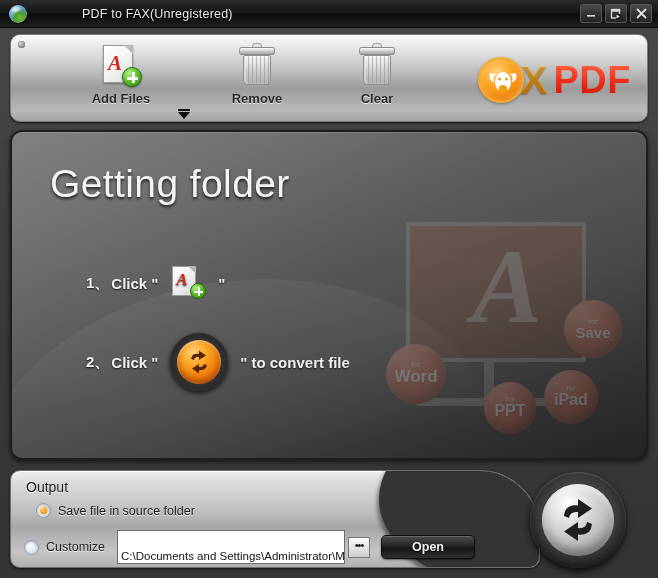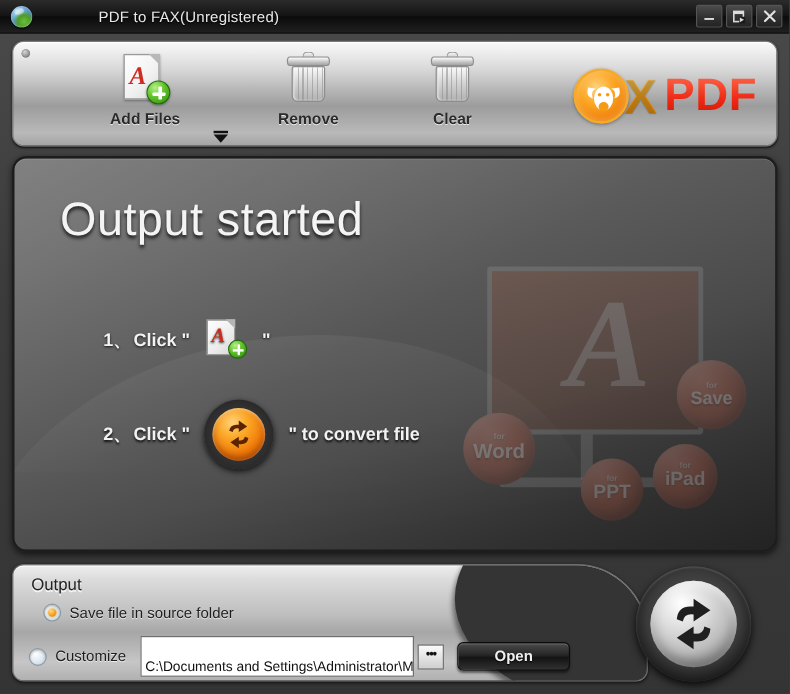--- a/index.html
+++ b/index.html
@@ -487,21 +487,21 @@
         <span class="tiny">for</span>
         <span>iPad</span>
       </div>
       <div class="bubble b-html">
         <span class="tiny">for</span>
         <span>Save</span>
       </div>
     </div>
   </div>
 
-  <div class="heading">Output started</div>
+  <div class="heading">Getting folder</div>
 
   <div class="step step-1">
     <span class="num">1、</span>
     <span>Click</span>
     <span class="q">"</span>
     <span class="mini-pdf">
       <span class="pg">
           <span class="fold"></span>
           <span class="a">A</span>
         </span>

